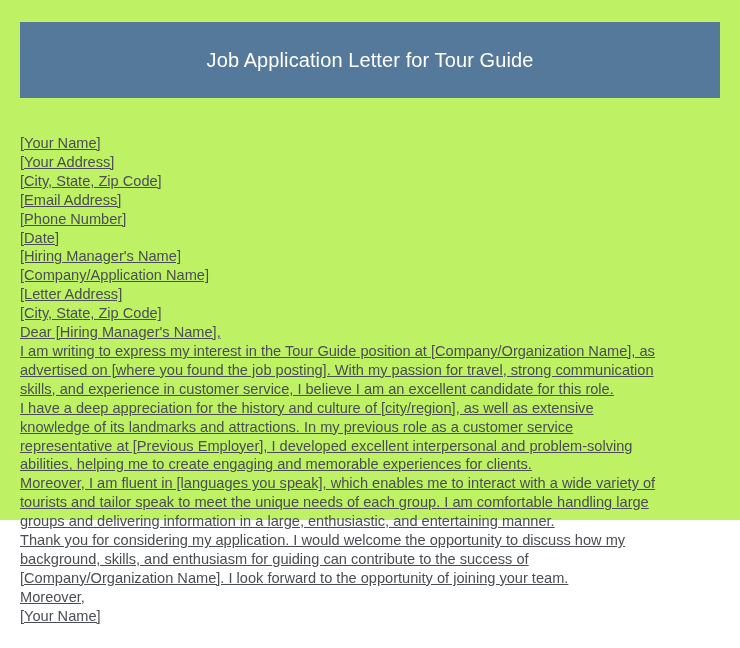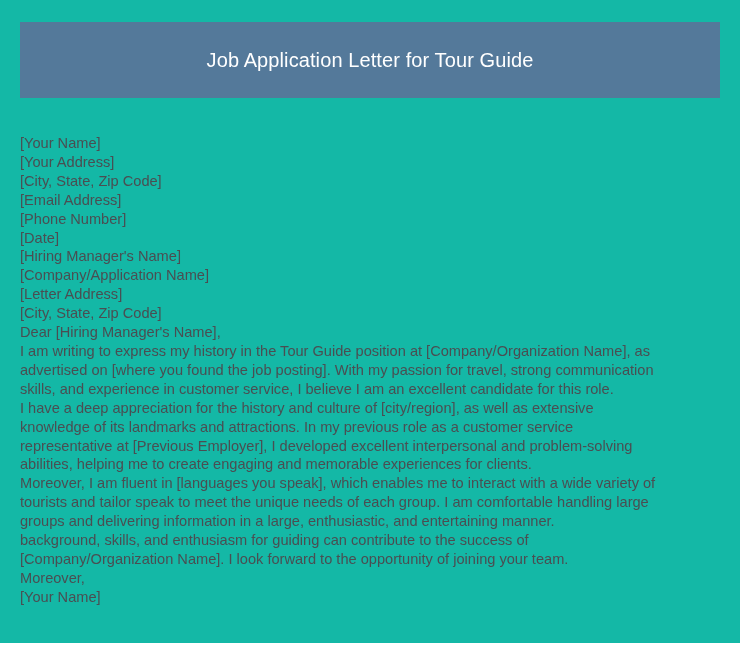--- a/index.html
+++ b/index.html
@@ -10,22 +10,22 @@
   body {
     width: 740px;
     height: 648px;
     background: #ffffff;
     font-family: "Liberation Sans", sans-serif;
     overflow: hidden;
   }
   .page {
     position: relative;
     width: 740px;
-    height: 643px;
-    background: #14b8a6;
+    height: 520px;
+    background: #bef264;
   }
   
   .header-banner {
     position: absolute;
     left: 20px;
     top: 22px;
     width: 700px;
     height: 76px;
     background: #54799a;
     display: flex;
@@ -46,20 +46,21 @@
   
   .letter-body {
     position: absolute;
     left: 20px;
     top: 134px;
     width: 706px;
     color: #4a4e52;
     font-size: 14.6px;
     line-height: 18.9px;
     font-family: "Liberation Sans", sans-serif;
+    text-decoration: underline;
   }
   .letter-line {
     display: block;
     white-space: pre;
     color: #4a4e52;
   }
   .block {
     display: block;
   }
 </style>
@@ -88,39 +89,40 @@
       <span class="letter-line">[Company/Application Name]</span>
       <span class="letter-line">[Letter Address]</span>
       <span class="letter-line">[City, State, Zip Code]</span>
     </div>
 
     <div class="block">
       <span class="letter-line">Dear [Hiring Manager's Name],</span>
     </div>
 
     <div class="block">
-      <span class="letter-line">I am writing to express my history in the Tour Guide position at [Company/Organization Name], as</span>
+      <span class="letter-line">I am writing to express my interest in the Tour Guide position at [Company/Organization Name], as</span>
       <span class="letter-line">advertised on [where you found the job posting]. With my passion for travel, strong communication</span>
       <span class="letter-line">skills, and experience in customer service, I believe I am an excellent candidate for this role.</span>
     </div>
 
     <div class="block">
       <span class="letter-line">I have a deep appreciation for the history and culture of [city/region], as well as extensive</span>
       <span class="letter-line">knowledge of its landmarks and attractions. In my previous role as a customer service</span>
       <span class="letter-line">representative at [Previous Employer], I developed excellent interpersonal and problem-solving</span>
       <span class="letter-line">abilities, helping me to create engaging and memorable experiences for clients.</span>
     </div>
 
     <div class="block">
       <span class="letter-line">Moreover, I am fluent in [languages you speak], which enables me to interact with a wide variety of</span>
       <span class="letter-line">tourists and tailor speak to meet the unique needs of each group. I am comfortable handling large</span>
       <span class="letter-line">groups and delivering information in a large, enthusiastic, and entertaining manner.</span>
     </div>
 
     <div class="block">
+      <span class="letter-line">Thank you for considering my application. I would welcome the opportunity to discuss how my</span>
       <span class="letter-line">background, skills, and enthusiasm for guiding can contribute to the success of</span>
       <span class="letter-line">[Company/Organization Name]. I look forward to the opportunity of joining your team.</span>
     </div>
 
     <div class="block">
       <span class="letter-line">Moreover,</span>
       <span class="letter-line">[Your Name]</span>
     </div>
 
   </div>

